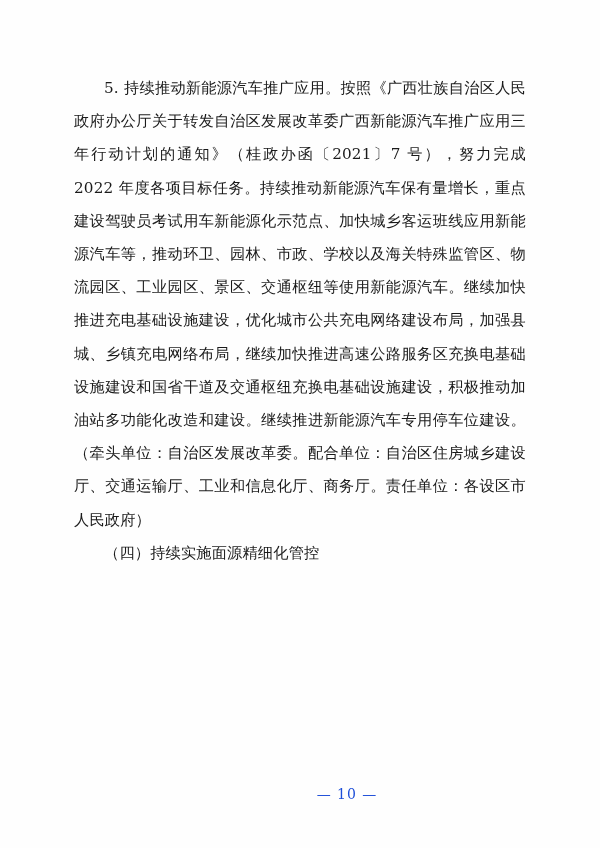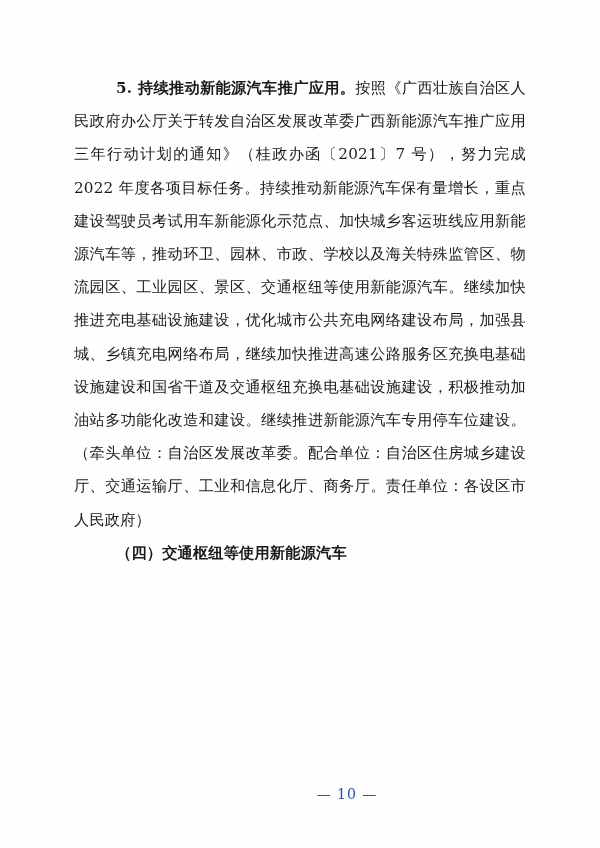--- a/index.html
+++ b/index.html
@@ -36,22 +36,21 @@
     letter-spacing: 0.2px;
     margin: 0;
   }
   .para.indent {
     text-indent: 30px;
   }
   .para.indent-small {
     text-indent: 30px;
   }
   .bold {
-    font-weight: bold;
-    margin-left: 12px;
+    font-weight: normal;
   }
   .footer {
     position: absolute;
     left: 0;
     top: 786px;
     width: 600px;
     text-align: center;
     font-family: "DejaVu Serif", "Liberation Serif", serif;
     font-size: 14px;
     color: #1d4ed8;
@@ -65,20 +64,20 @@
 <div class="page">
 
   <div class="content">
 
 
     <p class="para indent">
       <span class="bold">5. 持续推动新能源汽车推广应用。</span><span>按照《广西壮族自治区人民政府办公厅关于转发自治区发展改革委广西新能源汽车推广应用三年行动计划的通知》（桂政办函〔2021〕7 号），努力完成 2022 年度各项目标任务。持续推动新能源汽车保有量增长，重点建设驾驶员考试用车新能源化示范点、加快城乡客运班线应用新能源汽车等，推动环卫、园林、市政、学校以及海关特殊监管区、物流园区、工业园区、景区、交通枢纽等使用新能源汽车。继续加快推进充电基础设施建设，优化城市公共充电网络建设布局，加强县城、乡镇充电网络布局，继续加快推进高速公路服务区充换电基础设施建设和国省干道及交通枢纽充换电基础设施建设，积极推动加油站多功能化改造和建设。继续推进新能源汽车专用停车位建设。（牵头单位：自治区发展改革委。配合单位：自治区住房城乡建设厅、交通运输厅、工业和信息化厅、商务厅。责任单位：各设区市人民政府）</span>
     </p>
 
     <p class="para indent-small">
-      <span class="bold">（四）交通枢纽等使用新能源汽车</span>
+      <span class="bold">（四）持续实施面源精细化管控</span>
     </p>
 
   </div>
 
   <div class="footer">— 10 —</div>
 
 </div>
 
 </body></html>

